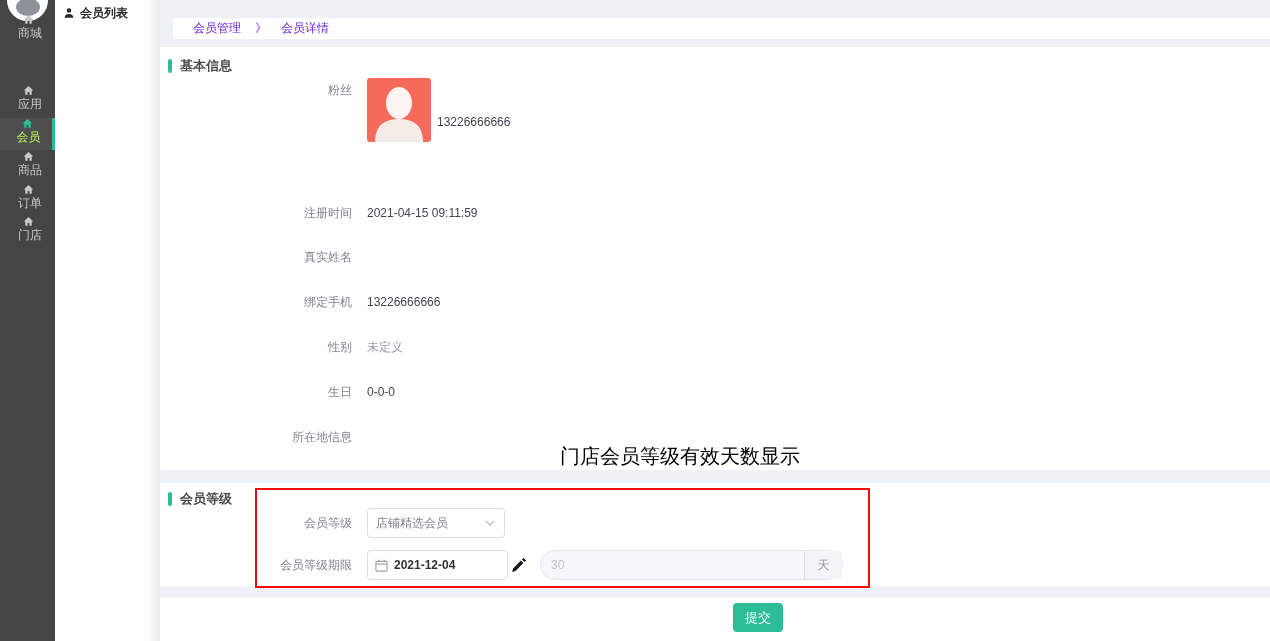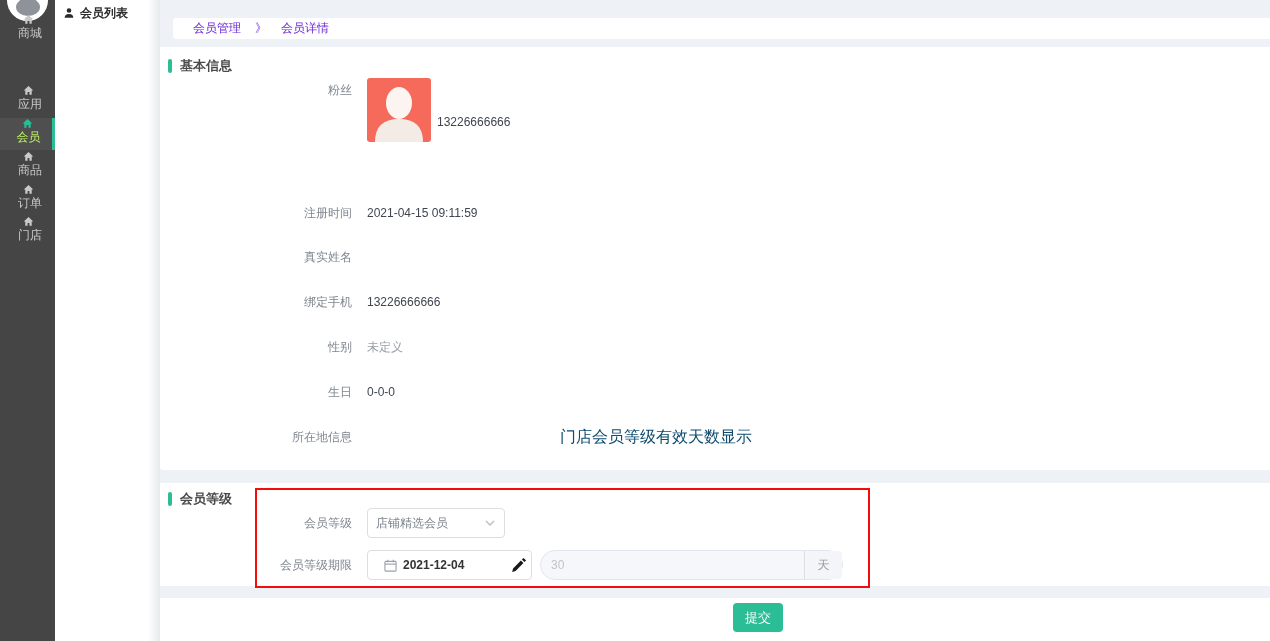--- a/index.html
+++ b/index.html
@@ -44,28 +44,28 @@
 
   .frow { position:absolute; left:0; height:16px; line-height:16px; white-space:nowrap; }
   .frow .flabel { display:inline-block; width:192px; text-align:right; color:#7f868f; }
   .frow .fvalue { margin-left:15px; color:#3f4550; }
   .frow .fvalue.muted { color:#9aa0a8; }
 
   .avatar { position:absolute; left:207px; top:31px; width:64px; height:64px; background:#f56a5a; border-radius:3px; overflow:hidden; }
   .avatar svg { display:block; }
   .fan-phone { position:absolute; left:277px; top:67px; height:16px; line-height:16px; color:#3f4550; }
 
-  .annot { position:absolute; left:400px; top:380px; font-size:16px; color:#0c4a6e; white-space:nowrap; }
+  .annot { position:absolute; left:400px; top:396px; font-size:20px; color:#000000; white-space:nowrap; }
 
   
   .sel-box { position:absolute; left:207px; top:25px; width:138px; height:30px; border:1px solid #dcdee2; border-radius:4px; background:#fff; display:flex; align-items:center; padding:0 8px; color:#7d848d; cursor:pointer; }
   .sel-box .sel-text { flex:1; }
   .sel-box .chev { width:12px; height:12px; flex:none; }
 
-  .date-box { position:absolute; left:207px; top:67px; width:165px; height:30px; border:1px solid #dcdee2; border-radius:4px; background:#fff; display:flex; align-items:center; padding:0 16px; cursor:pointer; }
+  .date-box { position:absolute; left:207px; top:67px; width:141px; height:30px; border:1px solid #dcdee2; border-radius:4px; background:#fff; display:flex; align-items:center; padding:0 7px; cursor:pointer; }
   .date-box .cal { width:13px; height:13px; margin-right:6px; flex:none; }
   .date-box .date-text { color:#333; font-weight:bold; font-size:12px; }
 
   .pencil { position:absolute; left:351px; top:74px; width:16px; height:16px; cursor:pointer; }
 
   .days-group { position:absolute; left:380px; top:67px; width:303px; height:30px; border:1px solid #e2e6ec; border-radius:15px; background:#f5f7fa; display:flex; }
   .days-value { flex:1; display:flex; align-items:center; padding-left:10px; color:#c0c4cc; }
   .days-unit { width:38px; border-left:1px solid #dcdee2; background:#f3f5f8; border-radius:0 4px 4px 0; display:flex; align-items:center; justify-content:center; color:#959aa2; }
 
   .red-rect { position:absolute; left:255px; top:488px; width:615px; height:100px; border:2px solid #f40b0b; z-index:9; pointer-events:none; }

